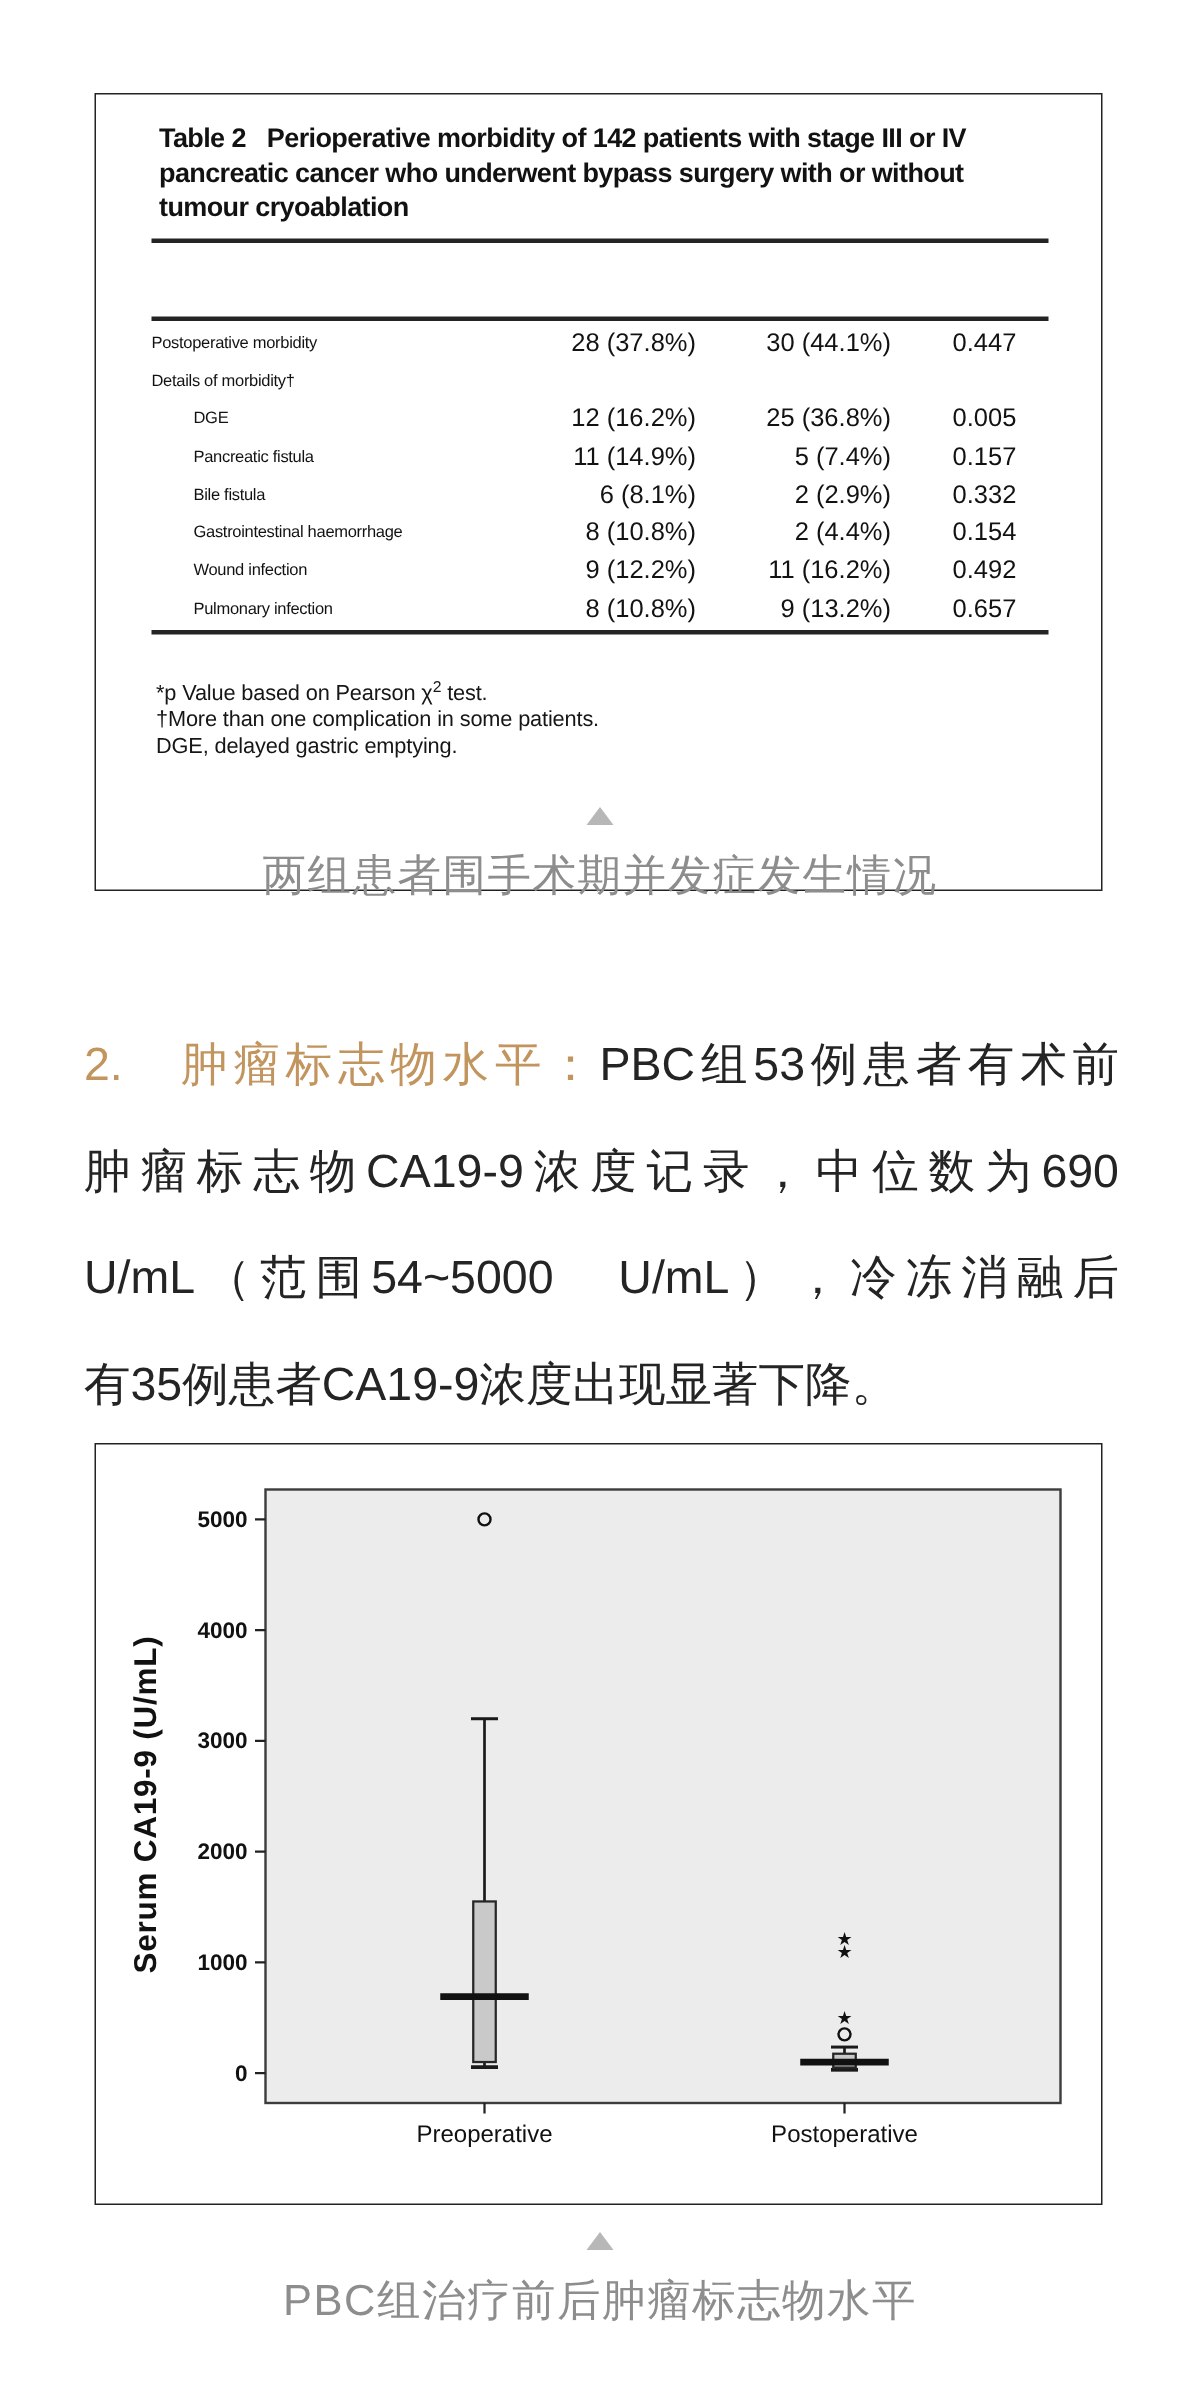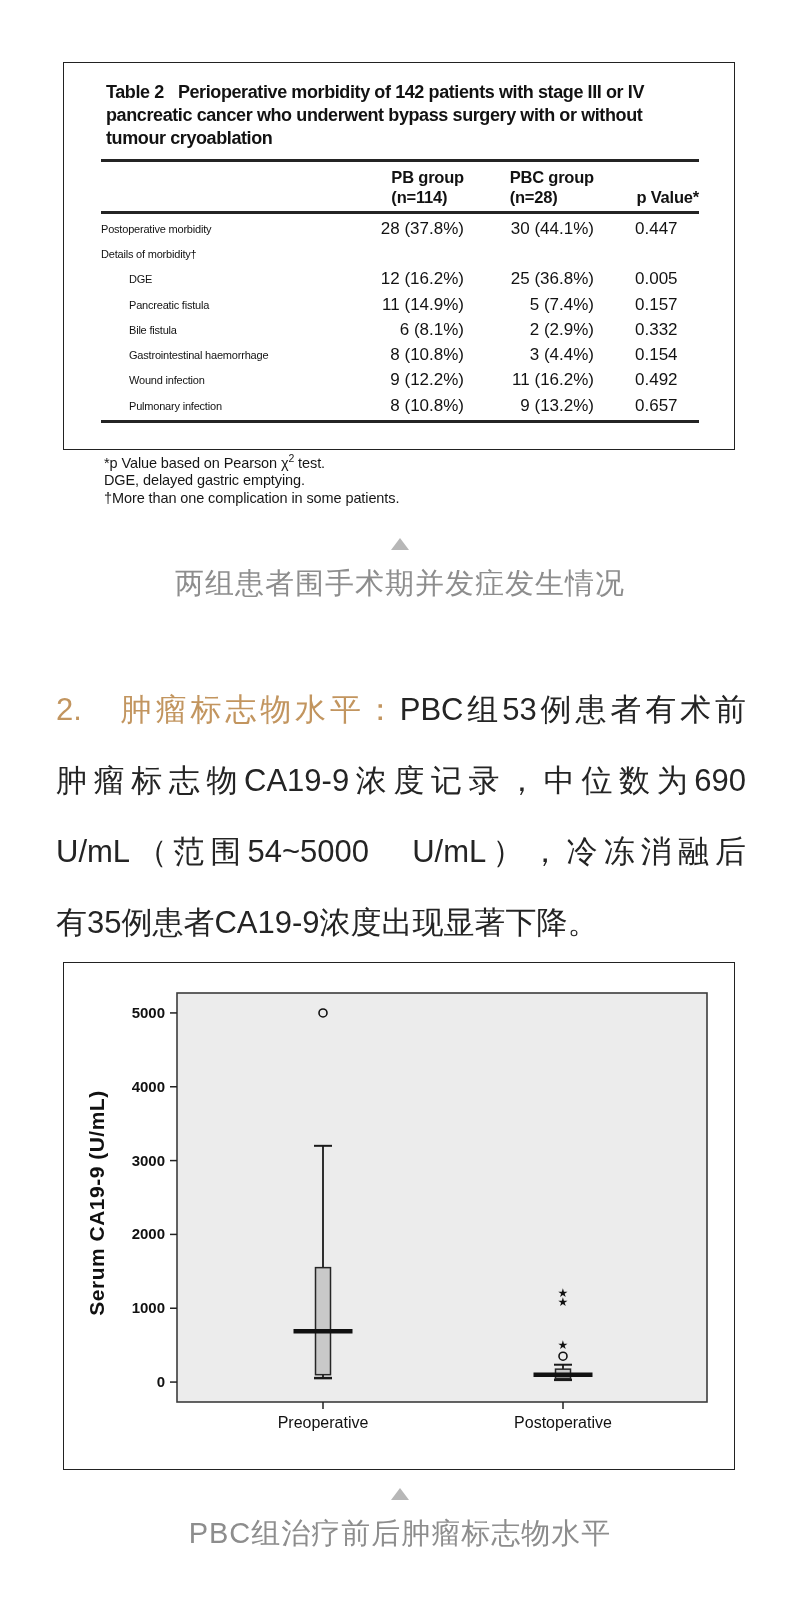--- a/index.html
+++ b/index.html
@@ -1,20 +1,20 @@
 <!DOCTYPE html>
 <html><head>
 <meta charset="utf-8">
 <style>
   html,body{margin:0;padding:0;background:#ffffff;}
   body{width:800px;height:1597px;position:relative;font-family:"Liberation Sans",sans-serif;}
 
   
   .figbox{position:absolute;left:63px;width:672px;border:1.5px solid #222;background:#fff;box-sizing:border-box;}
-  #table-figure{top:62px;height:388px;}
+  #table-figure{top:62px;height:532px;}
   #chart-figure{top:962px;height:508px;}
 
   
   #tbl-title{position:absolute;left:42px;top:18px;width:600px;color:#121212;
              font-size:18px;line-height:23px;font-weight:700;letter-spacing:-0.4px;}
   #tbl-title .tlabel{font-weight:700;margin-right:14px;}
   .rule{position:absolute;left:37px;width:598px;height:2.5px;background:#242424;}
   #rule1{top:96px;} #rule2{top:148px;} #rule3{top:357px;}
   .tgrid{display:grid;grid-template-columns:278px 85px 130px 105px;}
   #tbl-header{position:absolute;left:37px;top:104px;width:598px;color:#121212;}
@@ -58,32 +58,20 @@
 
 <div class="figbox" id="table-figure">
   <div id="tbl-title">
     <div><span class="tlabel">Table 2</span><span>Perioperative morbidity of 142 patients with stage III or IV</span></div>
     <div>pancreatic cancer who underwent bypass surgery with or without</div>
     <div>tumour cryoablation</div>
   </div>
 
   <div class="rule" id="rule1"></div>
 
-  <div class="tgrid" id="tbl-header">
-    <div class="hcell hc1"></div>
-    <div class="hcell hc2">
-      <span class="hinner"><span>PB group</span><br>
-      <span>(n=114)</span></span>
-    </div>
-    <div class="hcell hc3">
-      <span class="hinner"><span>PBC group</span><br>
-      <span>(n=28)</span></span>
-    </div>
-    <div class="hcell hc4">p Value*</div>
-  </div>
 
   <div class="rule" id="rule2"></div>
 
   <div id="tbl-rows">
       <div class="trow tgrid">
         <div class="c1">Postoperative morbidity</div>
         <div class="c2">28 (37.8%)</div>
         <div class="c3">30 (44.1%)</div>
         <div class="c4">0.447</div>
       </div>
@@ -107,43 +95,43 @@
       </div>
       <div class="trow tgrid">
         <div class="c1 ind">Bile fistula</div>
         <div class="c2">6 (8.1%)</div>
         <div class="c3">2 (2.9%)</div>
         <div class="c4">0.332</div>
       </div>
       <div class="trow tgrid">
         <div class="c1 ind">Gastrointestinal haemorrhage</div>
         <div class="c2">8 (10.8%)</div>
-        <div class="c3">3 (4.4%)</div>
+        <div class="c3">2 (4.4%)</div>
         <div class="c4">0.154</div>
       </div>
       <div class="trow tgrid">
         <div class="c1 ind">Wound infection</div>
         <div class="c2">9 (12.2%)</div>
         <div class="c3">11 (16.2%)</div>
         <div class="c4">0.492</div>
       </div>
       <div class="trow tgrid">
         <div class="c1 ind">Pulmonary infection</div>
         <div class="c2">8 (10.8%)</div>
         <div class="c3">9 (13.2%)</div>
         <div class="c4">0.657</div>
       </div>
     </div>
 
   <div class="rule" id="rule3"></div>
 
   <div id="tbl-foot">
     <div><span>*p Value based on Pearson χ</span><sup>2</sup><span> test.</span></div>
+    <div>†More than one complication in some patients.</div>
     <div>DGE, delayed gastric emptying.</div>
-    <div>†More than one complication in some patients.</div>
   </div>
 </div>
 
 <div class="cap-block" id="caption1">
   <div class="tri"></div>
   <div class="cap-text">两组患者围手术期并发症发生情况</div>
 </div>
 
 <div id="paragraph">
   <div class="pline"><span class="phead">2.　肿瘤标志物水平：</span><span>PBC组53例患者有术前</span></div>

